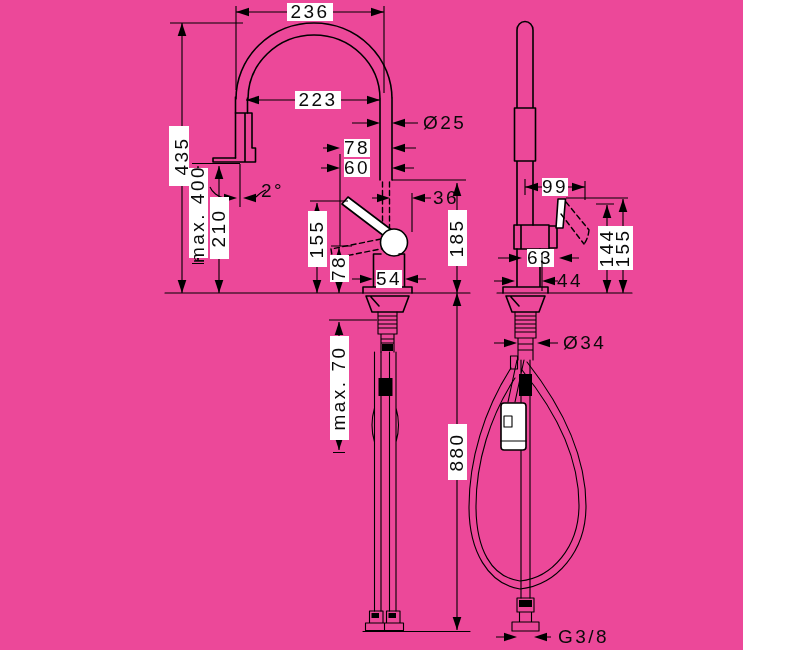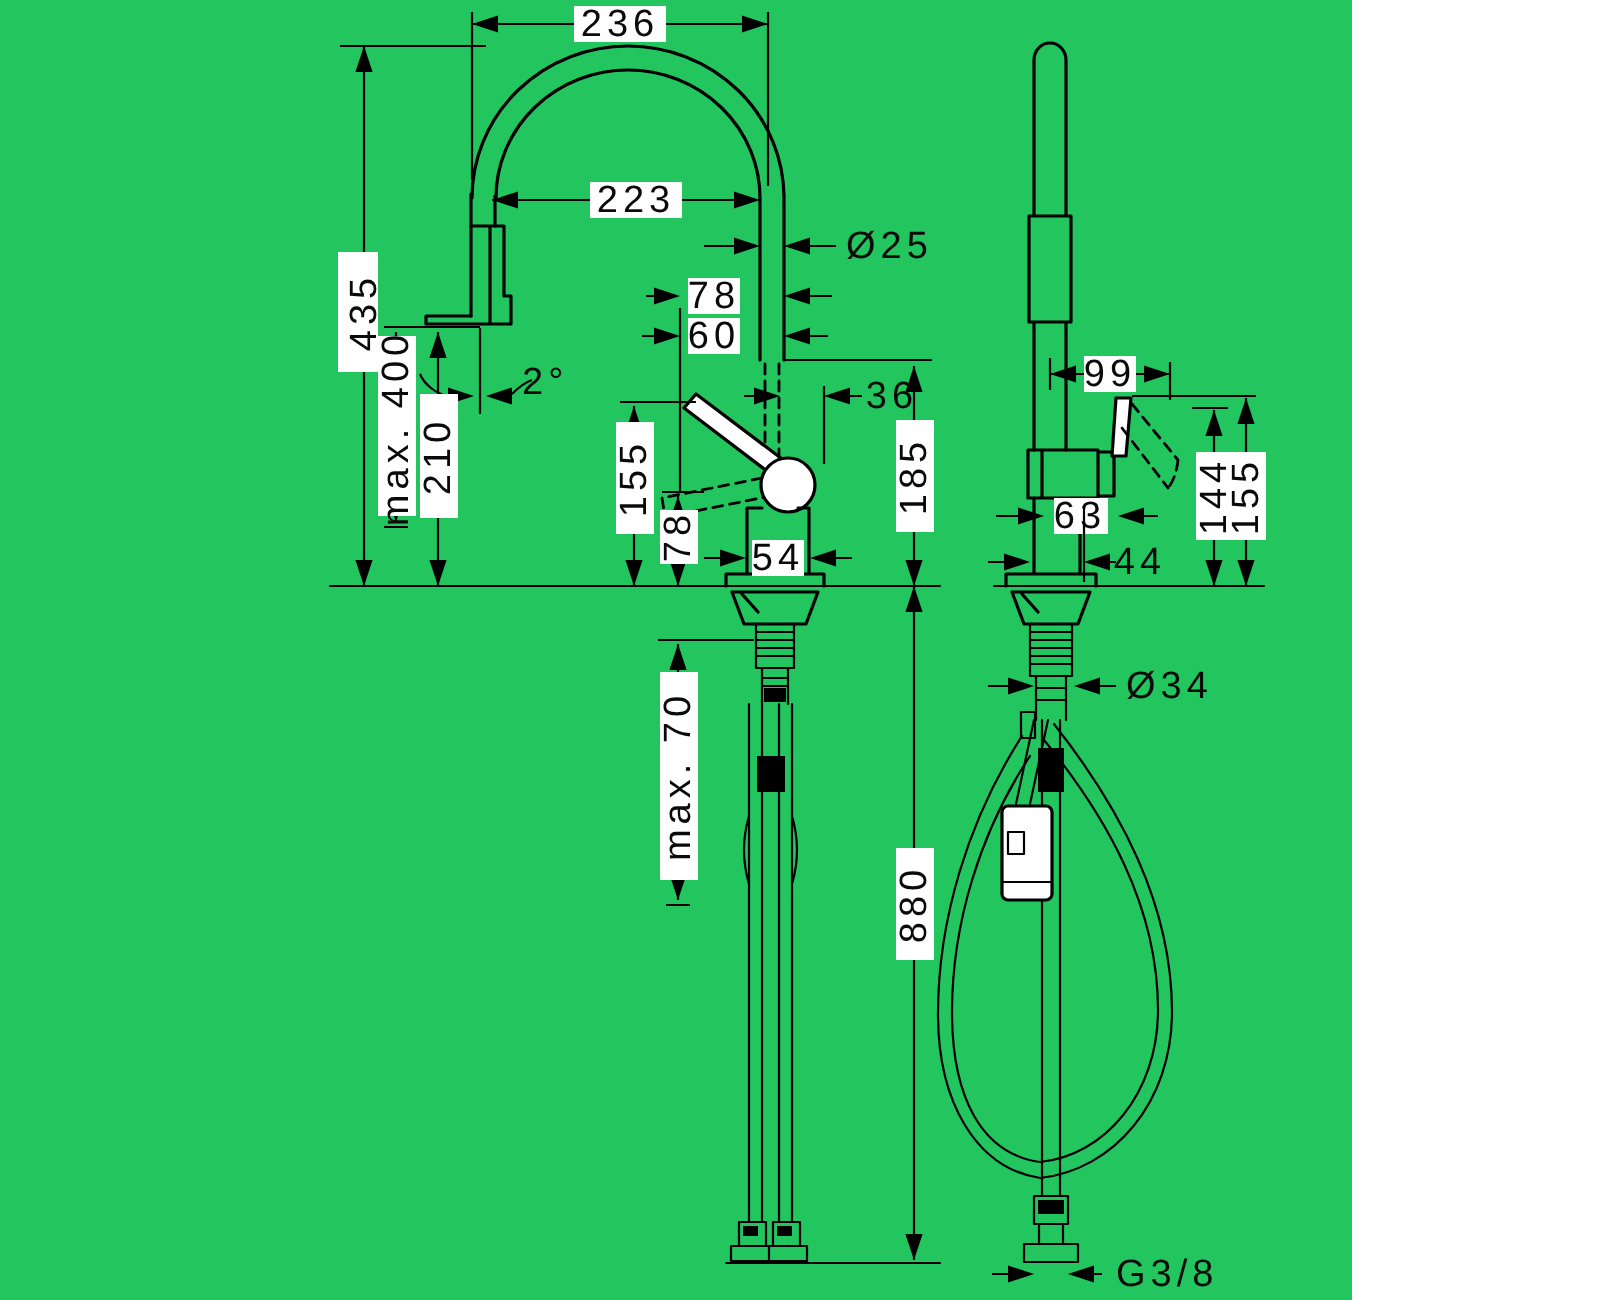--- a/index.html
+++ b/index.html
@@ -1,16 +1,16 @@
 <!DOCTYPE html>
 <html><head>
 <meta charset="utf-8">
 <style>
   html,body{margin:0;padding:0;background:#fff;}
-  .canvas{position:relative;width:676px;height:650px;background:#22c55e;overflow:hidden;
+  .canvas{position:relative;width:743px;height:650px;background:#ec4899;overflow:hidden;
           font-family:"Liberation Sans",sans-serif;}
   svg{display:block;}
   
   .ol path,.ol line,.ol circle,.ol rect,.ol polyline{fill:none;stroke:#000;stroke-width:1.6;
       stroke-linecap:round;stroke-linejoin:round;}
   .ol .fl{fill:#000;stroke:none;}
   .ol .wh{fill:#fff;stroke:#000;stroke-width:1.6;}
   .ol .dsh{stroke-dasharray:5 3.5;stroke-width:1.4;}
   .ol .thin{stroke-width:1.1;}
   

